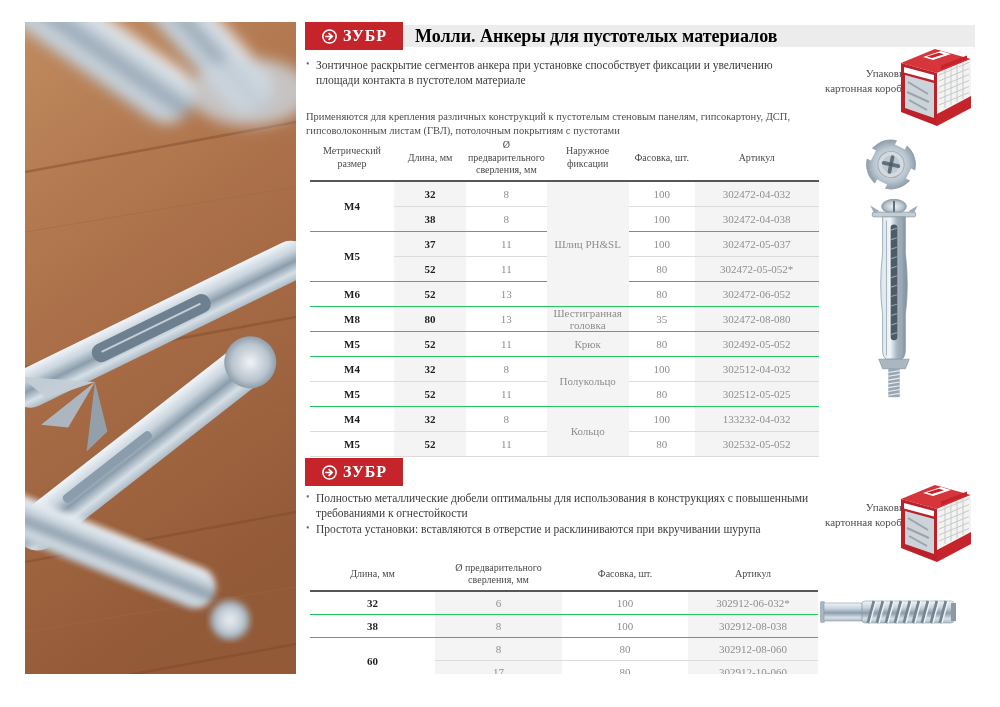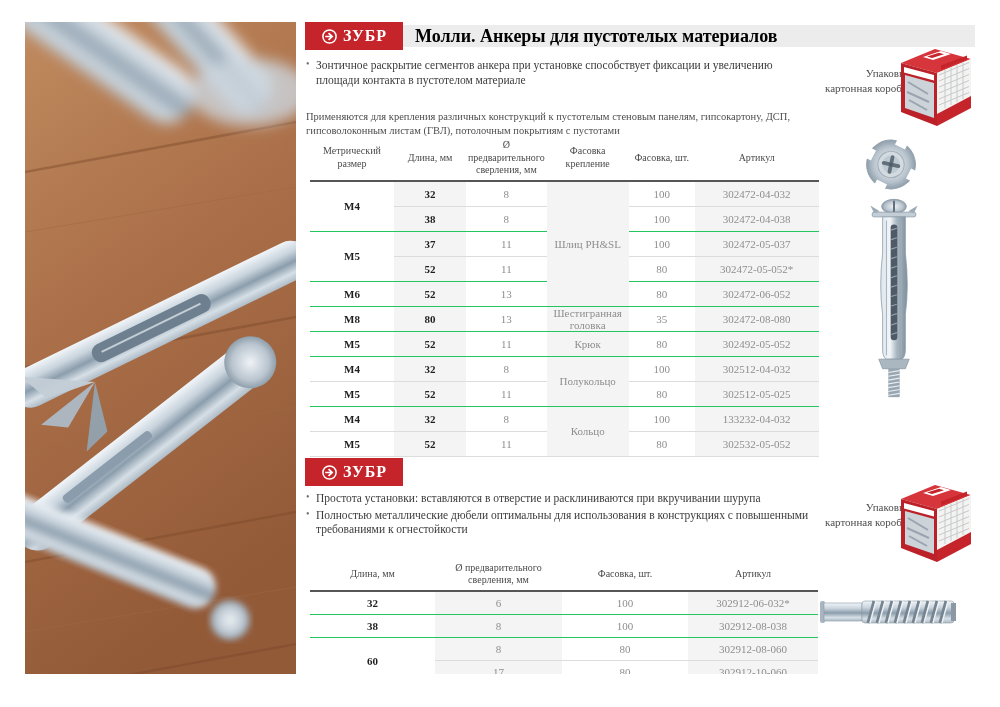--- a/index.html
+++ b/index.html
@@ -201,21 +201,21 @@
           <col style="width: 80px;">
           <col style="width: 82px;">
           <col style="width: 66px;">
           <col style="width: 124px;">
         </colgroup>
         <thead>
           <tr>
             <th>Метрический размер</th>
             <th>Длина, мм</th>
             <th>Ø предварительного сверления, мм</th>
-            <th>Фасовка крепление</th>
+            <th>Наружное фиксации</th>
             <th>Фасовка, шт.</th>
             <th>Артикул</th>
           </tr>
         </thead>
         <tbody>
           <tr>
             <td rowspan="2" class="b">М4</td>
             <td class="b shade">32</td>
             <td>8</td>
             <td rowspan="5" class="shade">Шлиц PH&amp;SL</td>
@@ -363,22 +363,22 @@
     <div class="logo">
       <svg width="17" height="17" viewBox="0 0 18 18">
         <circle cx="9" cy="9" r="7" fill="none" stroke="#ffffff" stroke-width="1.6"></circle>
         <path d="M4.5,9 L10.5,9 M8,5.5 L11.8,9 L8,12.5" stroke="#ffffff" stroke-width="1.8" fill="none"></path>
       </svg>
       <span class="logo-text">ЗУБР</span>
     </div>
   </div>
 
   <ul class="bullets bl2">
+    <li>Полностью металлические дюбели оптимальны для использования в конструкциях с повышенными требованиями к огнестойкости</li>
     <li>Простота установки: вставляются в отверстие и расклиниваются при вкручивании шурупа</li>
-    <li>Полностью металлические дюбели оптимальны для использования в конструкциях с повышенными требованиями к огнестойкости</li>
   </ul>
 
   <div class="pack pk2">
     <div>Упаковка:</div>
     <div>картонная коробка</div>
   </div>
   <svg class="boximg bx2" viewBox="0 0 84 86">
       <use href="#redbox"></use>
     </svg>
 

